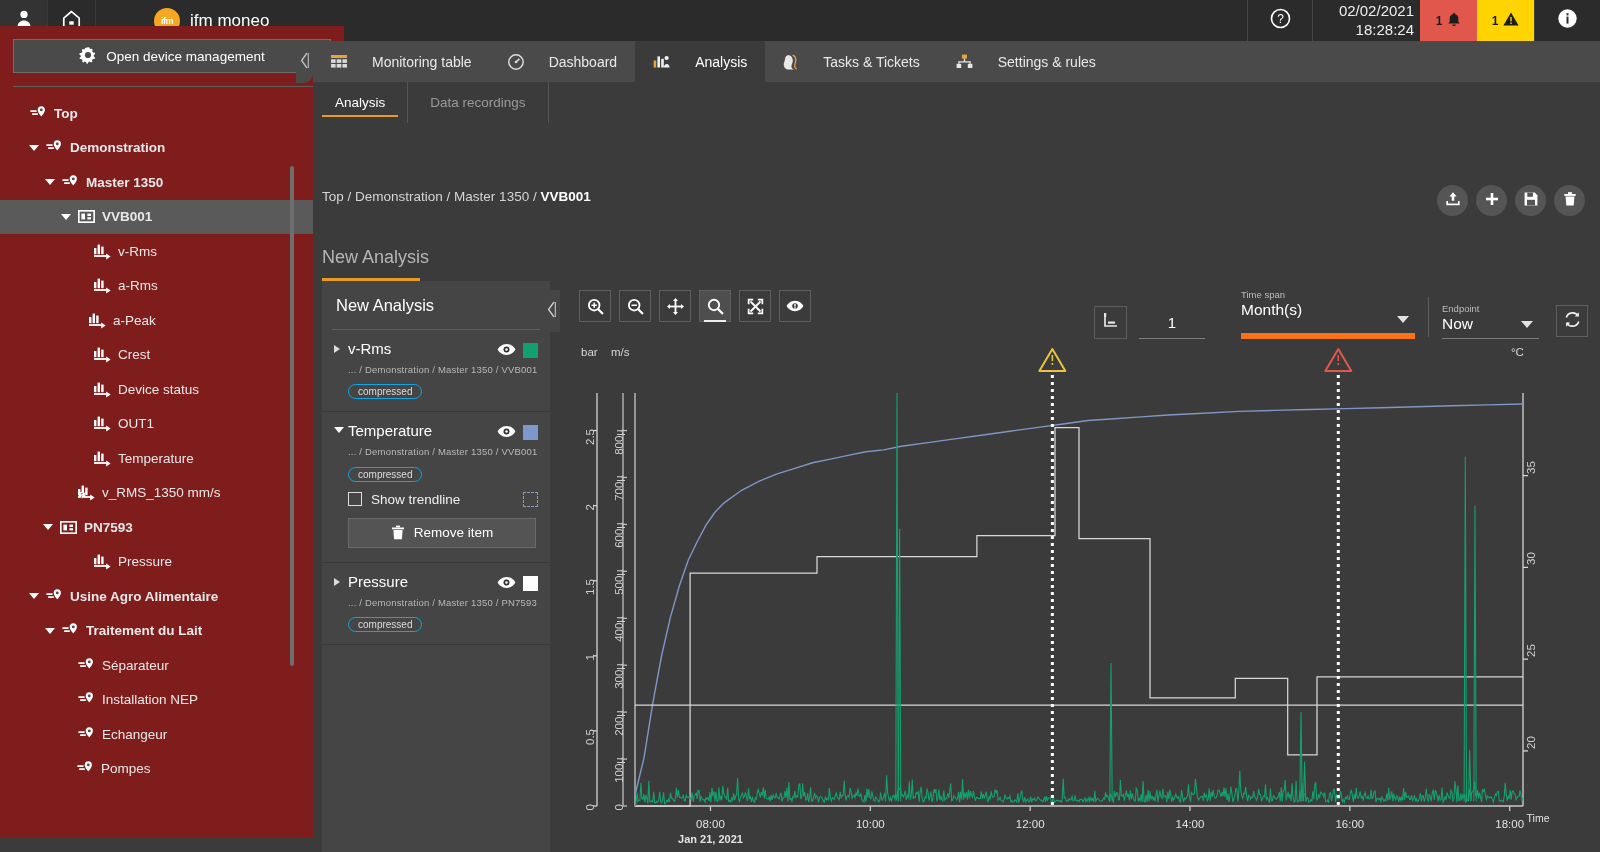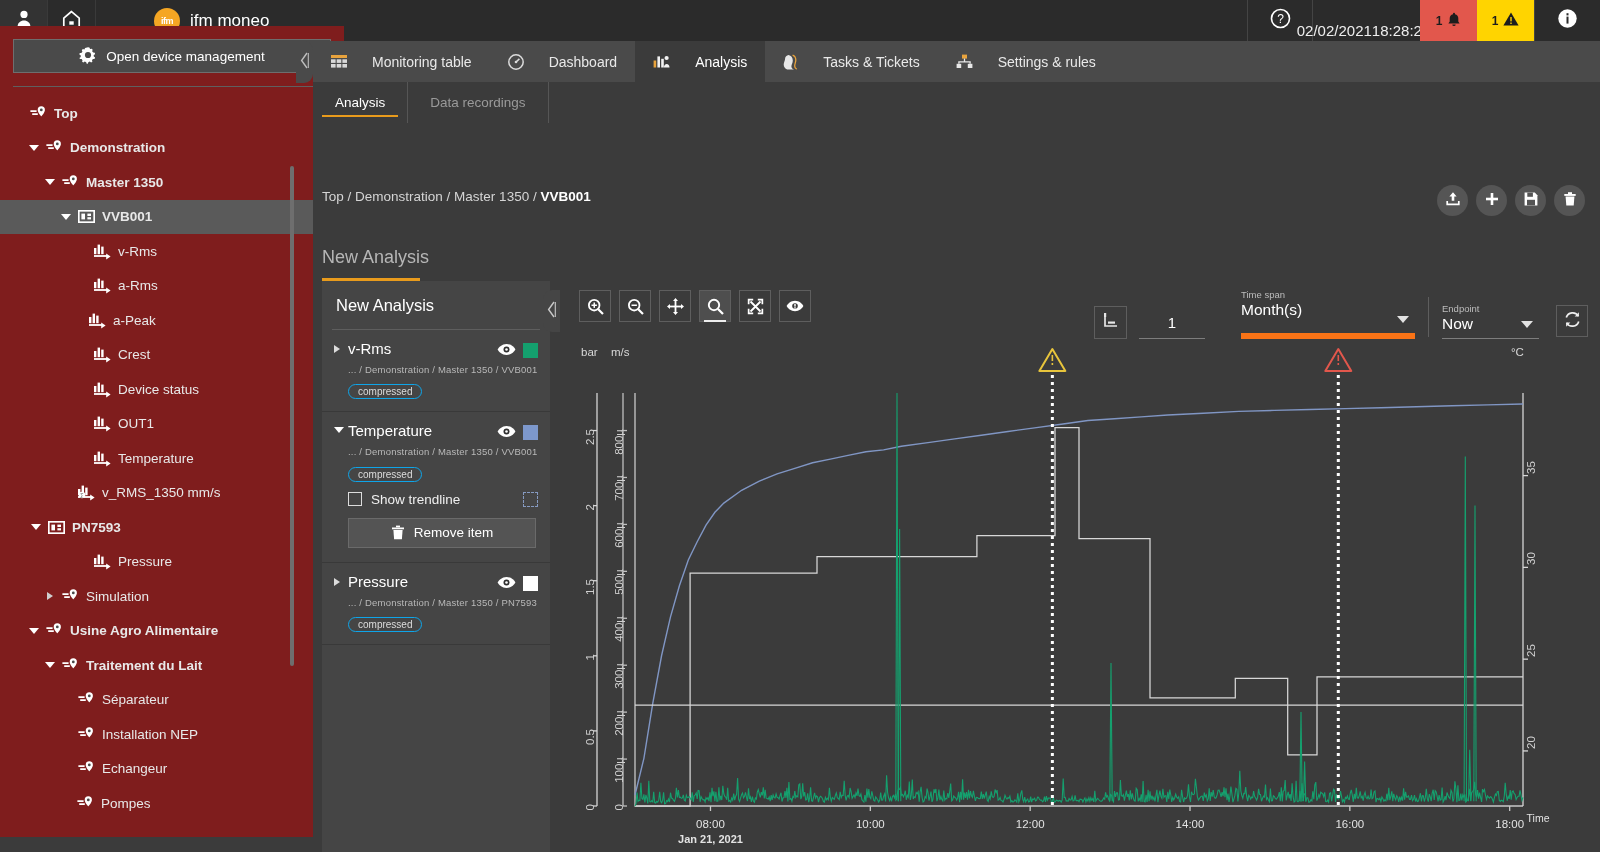--- a/index.html
+++ b/index.html
@@ -26,21 +26,21 @@
   #brand-logo {
     width: 26px; height: 26px; border-radius: 50%;
     background: #f5a623; display: flex; align-items: center; justify-content: center;
     font-size: 9px; font-weight: bold; color: #fff; letter-spacing: -0.5px;
   }
   #brand-name { font-size: 17px; color: #fff; font-weight: 400; }
   #topbar-right { margin-left: auto; display: flex; align-items: stretch; }
   #help-btn { width: 66px; display:flex; align-items:center; justify-content:center;
     border-left:1px solid #444; border-right:1px solid #444; cursor:pointer;}
   #datetime {
-    width: 107px; display: flex; flex-direction: row; align-items: flex-end;
+    width: 107px; display: flex; flex-direction: column; align-items: flex-end;
     justify-content: center; font-size: 15px; color: #eee; padding-right: 6px; line-height: 1.25;
   }
   .alarm-box {
     width: 57px; display: flex; align-items: center; justify-content: center;
     gap: 5px; font-size: 12px; font-weight: 600; cursor: pointer;
   }
   #alarm-red { background: #e2574c; color: #1d1d1d; }
   #alarm-yellow { background: #ffd400; color: #1d1d1d; }
   #info-btn { width: 66px; display:flex;align-items:center;justify-content:center;
     border-left:1px solid #444; cursor:pointer;}
@@ -425,21 +425,21 @@
             <rect x="4.6" y="1.6" width="2.4" height="9.6" fill="#fff"></rect>
             <rect x="8.2" y="3.6" width="2.4" height="7.6" fill="#fff"></rect>
             <path d="M1 13h13.4" stroke="#fff" stroke-width="1.8" fill="none"></path>
             <path d="M13.2 10.5 17.6 13.6l-4.4 3z" fill="#fff"></path>
             <circle cx="5" cy="11" r="3.3" fill="#fff"></circle>
             <text x="5" y="13.1" font-size="5" text-anchor="middle" fill="#4a4a4a" font-family="Liberation Sans">∑</text>
           </svg>
         </div>
         <div class="tlabel">v_RMS_1350 mm/s</div>
       </div>
-      <div class="tree-row" style="padding-left: 27px;">
+      <div class="tree-row" style="padding-left: 39px;">
         <div class="tw">
           <div class="caret-d"></div>
         </div>
         <div class="ti">
           <svg width="17" height="13" viewBox="0 0 17 13">
             <rect x="0.8" y="0.8" width="15.4" height="11.4" fill="none" stroke="#fff" stroke-width="1.7"></rect>
             <rect x="3.4" y="3.6" width="3.6" height="5.8" fill="#fff"></rect>
             <rect x="9.4" y="3.6" width="3.6" height="2.4" fill="#fff"></rect>
             <rect x="9.4" y="7.2" width="3.6" height="2.2" fill="#fff"></rect>
           </svg>
@@ -451,33 +451,20 @@
         <div class="ti">
           <svg width="19" height="17" viewBox="0 0 19 17">
             <rect x="1" y="5" width="2.4" height="6.2" fill="#fff"></rect>
             <rect x="4.6" y="1.6" width="2.4" height="9.6" fill="#fff"></rect>
             <rect x="8.2" y="3.6" width="2.4" height="7.6" fill="#fff"></rect>
             <path d="M1 13h13.4" stroke="#fff" stroke-width="1.8" fill="none"></path>
             <path d="M13.2 10.5 17.6 13.6l-4.4 3z" fill="#fff"></path>
           </svg>
         </div>
         <div class="tlabel">Pressure</div>
-      </div>
-      <div class="tree-row" style="padding-left: 41px;">
-        <div class="tw">
-          <div class="caret-r"></div>
-        </div>
-        <div class="ti">
-          <svg width="19" height="17" viewBox="0 0 19 17">
-            <path d="M12.3 1.3a3.6 3.6 0 00-3.6 3.6c0 2.7 3.6 6.3 3.6 6.3s3.6-3.6 3.6-6.3a3.6 3.6 0 00-3.6-3.6z" fill="#fff"></path>
-            <circle cx="12.3" cy="4.9" r="1.4" fill="#4a4a4a"></circle>
-            <path d="M1.4 6.2h6.2M3.2 9.1h5.6" stroke="#fff" stroke-width="1.7"></path>
-          </svg>
-        </div>
-        <div class="tlabel">Simulation</div>
       </div>
       <div class="tree-row" style="padding-left: 25px;">
         <div class="tw">
           <div class="caret-d"></div>
         </div>
         <div class="ti">
           <svg width="19" height="17" viewBox="0 0 19 17">
             <path d="M12.3 1.3a3.6 3.6 0 00-3.6 3.6c0 2.7 3.6 6.3 3.6 6.3s3.6-3.6 3.6-6.3a3.6 3.6 0 00-3.6-3.6z" fill="#fff"></path>
             <circle cx="12.3" cy="4.9" r="1.4" fill="#4a4a4a"></circle>
             <path d="M1.4 6.2h6.2M3.2 9.1h5.6" stroke="#fff" stroke-width="1.7"></path>

